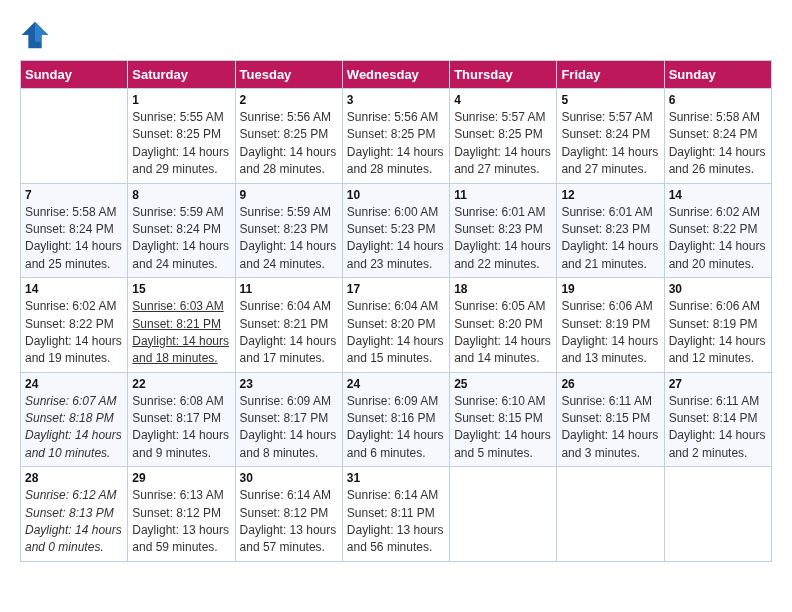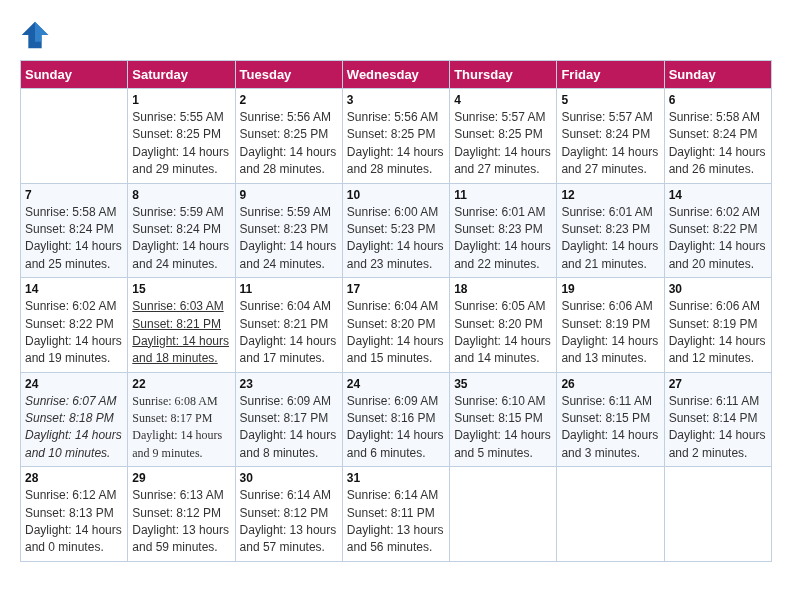--- a/index.html
+++ b/index.html
@@ -268,41 +268,41 @@
       <tr>
         <td>
           <span class="day-num">24</span>
           <div class="day-info" style="white-space: pre-line; font-style: italic;">Sunrise: 6:07 AM
 Sunset: 8:18 PM
 Daylight: 14 hours
 and 10 minutes.</div>
         </td>
         <td>
           <span class="day-num">22</span>
-          <div class="day-info" style="white-space: pre-line; font-family: Liberation Serif, serif;">Sunrise: 6:08 AM
+          <div class="day-info" style="white-space: pre-line;">Sunrise: 6:08 AM
 Sunset: 8:17 PM
 Daylight: 14 hours
 and 9 minutes.</div>
         </td>
         <td>
           <span class="day-num">23</span>
           <div class="day-info" style="white-space: pre-line;">Sunrise: 6:09 AM
 Sunset: 8:17 PM
 Daylight: 14 hours
 and 8 minutes.</div>
         </td>
         <td>
           <span class="day-num">24</span>
           <div class="day-info" style="white-space: pre-line;">Sunrise: 6:09 AM
 Sunset: 8:16 PM
 Daylight: 14 hours
 and 6 minutes.</div>
         </td>
         <td>
-          <span class="day-num">35</span>
+          <span class="day-num">25</span>
           <div class="day-info" style="white-space: pre-line;">Sunrise: 6:10 AM
 Sunset: 8:15 PM
 Daylight: 14 hours
 and 5 minutes.</div>
         </td>
         <td>
           <span class="day-num">26</span>
           <div class="day-info" style="white-space: pre-line;">Sunrise: 6:11 AM
 Sunset: 8:15 PM
 Daylight: 14 hours
@@ -312,21 +312,21 @@
           <span class="day-num">27</span>
           <div class="day-info" style="white-space: pre-line;">Sunrise: 6:11 AM
 Sunset: 8:14 PM
 Daylight: 14 hours
 and 2 minutes.</div>
         </td>
       </tr>
       <tr>
         <td>
           <span class="day-num">28</span>
-          <div class="day-info" style="white-space: pre-line;">Sunrise: 6:12 AM
+          <div class="day-info" style="white-space: pre-line; font-style: italic;">Sunrise: 6:12 AM
 Sunset: 8:13 PM
 Daylight: 14 hours
 and 0 minutes.</div>
         </td>
         <td>
           <span class="day-num">29</span>
           <div class="day-info" style="white-space: pre-line;">Sunrise: 6:13 AM
 Sunset: 8:12 PM
 Daylight: 13 hours
 and 59 minutes.</div>

